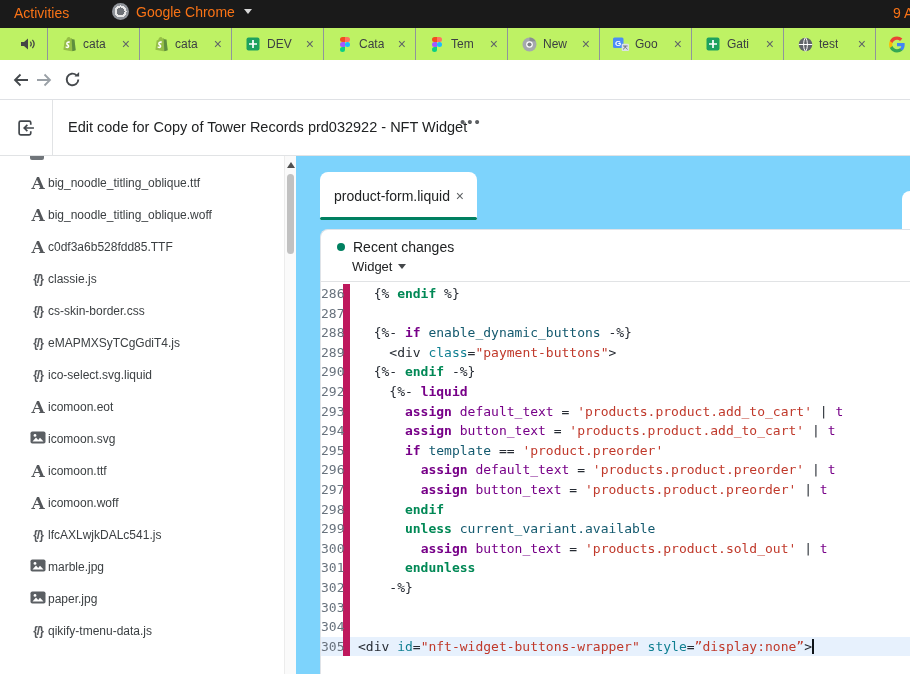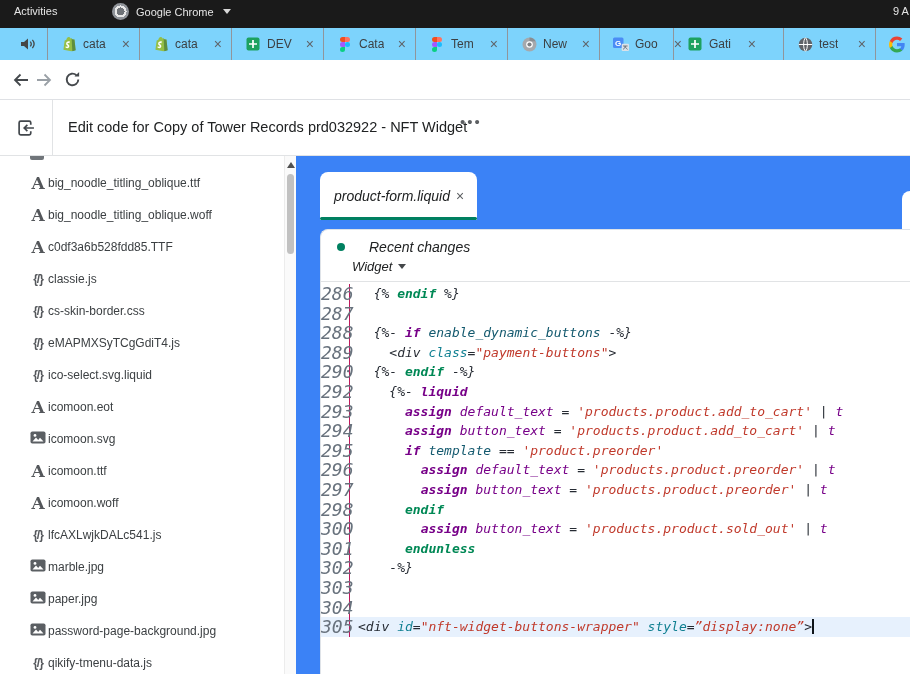--- a/index.html
+++ b/index.html
@@ -1,27 +1,27 @@
 <!DOCTYPE html>
 <html><head>
 <meta charset="utf-8">
 <style>
   * { box-sizing: border-box; margin: 0; padding: 0; }
   html,body { width: 910px; height: 674px; overflow: hidden; font-family: "Liberation Sans", sans-serif; background:#fff; position: relative; }
 
   
-  .sysbar { position:absolute; left:0; top:0; width:910px; height:28px; background:#1a1a1a; color:#e5e5e5; font-size:11px;text-align:right; }
+  .sysbar { position:absolute; left:0; top:0; width:910px; height:28px; background:#1a1a1a; color:#f97316; font-size:14px;text-align:right; }
   .sysbar .activities { position:absolute; left:14px; top:5px; cursor:default; }
   .sysbar .appmenu { position:absolute; left:112px; top:3px; display:flex; align-items:center; gap:7px; }
   .chrome-mini { width:17px; height:17px; border-radius:50%; background:radial-gradient(circle at 50% 50%, #6e7277 0 4px, #e8e8e8 4px 6px, #8f9399 6px); }
   .caret-down { width:0; height:0; border-left:4px solid transparent; border-right:4px solid transparent; border-top:5px solid #d8d8d8; margin-left:2px; }
   .sysbar .clock { position:absolute; left:893px; top:5px; white-space:nowrap; }
 
   
-  .tabstrip { position:absolute; left:0; top:28px; width:910px; height:32px; background:#7dd3fc; }
+  .tabstrip { position:absolute; left:0; top:28px; width:910px; height:32px; background:#bef264; }
   .speaker { position:absolute; left:20px; top:9px; }
   .btab { position:absolute; top:0; height:32px; width:92px; border-left:1px solid #90959b; display:flex; align-items:center; padding-left:13px; gap:6px; cursor:pointer; }
   .btab .fav { width:16px; height:16px; flex:none; display:flex; align-items:center; justify-content:center; }
   .btab .ttl { font-size:12px; color:#3c4043; max-width:32px; overflow:hidden; white-space:nowrap; }
   .btab .cls { margin-left:auto; margin-right:9px; color:#5f6368; font-size:14px; line-height:14px; cursor:pointer; }
 
   
   .toolbar { position:absolute; left:0; top:60px; width:910px; height:40px; background:#fff; border-bottom:1px solid #dfe1e5; }
   .navbtn { position:absolute; top:10px; width:20px; height:20px; cursor:pointer; }
   .omnibox { position:absolute; left:97px; top:66px; width:806px; height:29px; background:#f1f3f4; border-radius:15px; display:flex; align-items:center; padding-left:12px; cursor:text; }
@@ -43,38 +43,38 @@
   .frow { height:32px; display:flex; align-items:center; padding-left:28px; cursor:pointer; }
   .frow .ficon { width:20px; flex:none; text-align:center; color:#54575b; }
   .ficon.font { font-family:"DejaVu Serif", serif; font-weight:700; font-size:17px; line-height:17px; }
   .ficon.code { font-size:12px; font-weight:700; letter-spacing:-1px; }
   .frow .fname { margin-left:0; font-size:12px; color:#3c4043; white-space:nowrap; }
   .sscroll { position:absolute; left:284px; top:156px; width:12px; height:518px; background:#fafafa; border-left:1px solid #ececec; }
   .sscroll .up { position:absolute; left:2px; top:6px; width:0; height:0; border-left:4px solid transparent; border-right:4px solid transparent; border-bottom:6px solid #505050; cursor:pointer; }
   .sscroll .thumb { position:absolute; left:2px; top:18px; width:7px; height:80px; background:#c1c1c1; border-radius:4px; cursor:pointer; }
 
   
-  .main { position:absolute; left:296px; top:156px; width:614px; height:518px; background:#3b82f6;font-style:italic; }
+  .main { position:absolute; left:296px; top:156px; width:614px; height:518px; background:#7dd3fc; }
   .etab { position:absolute; left:24px; top:16px; width:157px; height:48px; background:#fff; border-radius:8px 8px 0 0; display:flex; align-items:center; cursor:pointer; }
   .etab .name { margin-left:14px; font-size:14px; color:#202223; }
   .etab .close { margin-left:auto; margin-right:13px; color:#5c5f62; font-size:14px; cursor:pointer; }
   .etab .underline { position:absolute; left:0; bottom:0; width:100%; height:3px; background:#008060; border-radius:2px; }
   .tabsliver { position:absolute; left:606px; top:35px; width:8px; height:38px; background:#fff; border-radius:8px 0 0 0; }
   .card { position:absolute; left:24px; top:73px; width:590px; height:445px; background:#fff; border:1px solid #dfe3e8; border-right:none; border-bottom:none; border-radius:8px 0 0 0; overflow:hidden; }
   .rchead { height:52px; border-bottom:1px solid #e1e3e5; padding:9px 16px 0 16px; }
-  .rchead .l1 { display:flex; align-items:center; gap:24px; font-size:14px; color:#202223; }
+  .rchead .l1 { display:flex; align-items:center; gap:8px; font-size:14px; color:#202223; }
   .gdot { width:8px; height:8px; border-radius:50%; background:#008060; flex:none; }
   .rchead .l2 { margin:4px 0 0 15px; font-size:13px; color:#202223; display:inline-flex; align-items:center; gap:6px; cursor:pointer; }
   .tri { width:0; height:0; border-left:4px solid transparent; border-right:4px solid transparent; border-top:5px solid #44474a; }
 
   .codearea { padding-top:2px; cursor:text; }
   .crow { display:flex; height:19.6px; }
   .crow.active { background:#e7f1fd; }
-  .lnum { width:29px; flex:none; text-align:right; padding-right:7px; border-right:1px solid #be185d;
-          font-family:"DejaVu Sans Mono", monospace; font-size:18px; line-height:19.6px; color:#68727d; }
+  .lnum { width:29px; flex:none; text-align:right; padding-right:7px; border-right:7px solid #be185d;
+          font-family:"DejaVu Sans Mono", monospace; font-size:13px; line-height:19.6px; color:#68727d; }
   .ctext { margin-left:8px; font-family:"DejaVu Sans Mono", monospace; font-size:13px; line-height:19.6px; white-space:pre; color:#262b33; }
   .tok-p   { color:#262b33; }
   .tok-kw  { color:#770088; font-weight:bold; }
   .tok-gk  { color:#008855; font-weight:bold; }
   .tok-def { color:#770088; }
   .tok-var { color:#13596e; }
   .tok-str { color:#c0392b; }
   .tok-attr{ color:#0f7f91; }
   .caret { display:inline-block; width:2px; height:15px; background:#0f1419; vertical-align:-3px; }
 </style>
@@ -173,21 +173,21 @@
         <svg width="16" height="15" viewBox="0 0 16 15">
           <rect x="0" y="0.5" width="10.5" height="10.5" rx="1.5" fill="#4b8cf5"></rect>
           <text x="5.2" y="8.6" font-size="8" font-weight="bold" fill="#fff" text-anchor="middle">G</text>
           <rect x="8.7" y="6.8" width="7.3" height="7.3" rx="1" fill="#dbe1e8"></rect>
           <path d="M10 9h4.6M12.3 9c-.3 1.6-1.3 2.9-2.3 3.5M12 9c.4 1.5 1.4 2.8 2.6 3.4" stroke="#697076" stroke-width="0.9" fill="none"></path>
         </svg>
       </span>
       <span class="ttl">Goo</span>
       <span class="cls">×</span>
     </div>
-    <div class="btab" style="left: 673px;">
+    <div class="btab" style="left: 691px;">
       <span class="fav">
         <svg width="14" height="14" viewBox="0 0 14 14">
           <rect x="0.5" y="0.5" width="13" height="13" rx="2" fill="#1da15f"></rect>
           <path d="M7 3v8M3 7h8" stroke="#fff" stroke-width="1.7"></path>
         </svg>
       </span>
       <span class="ttl">Gati</span>
       <span class="cls">×</span>
     </div>
     <div class="btab" style="left: 783px;">
@@ -315,28 +315,20 @@
           </svg></span>
         <span class="fname">marble.jpg</span>
       </div>
       <div class="frow">
         <span class="ficon image"><svg width="16" height="13" viewBox="0 0 16 13">
             <rect x="0.5" y="0.5" width="15" height="12" rx="1.8" fill="#5b5f63"></rect>
             <circle cx="5" cy="4.4" r="1.4" fill="#fff"></circle>
             <path d="M2.5 10.5 6 6.4l2.2 2.5 1.8-2.2 3.5 3.8z" fill="#fff"></path>
           </svg></span>
         <span class="fname">paper.jpg</span>
-      </div>
-      <div class="frow">
-        <span class="ficon image"><svg width="16" height="13" viewBox="0 0 16 13">
-            <rect x="0.5" y="0.5" width="15" height="12" rx="1.8" fill="#5b5f63"></rect>
-            <circle cx="5" cy="4.4" r="1.4" fill="#fff"></circle>
-            <path d="M2.5 10.5 6 6.4l2.2 2.5 1.8-2.2 3.5 3.8z" fill="#fff"></path>
-          </svg></span>
-        <span class="fname">password-page-background.jpg</span>
       </div>
       <div class="frow">
         <span class="ficon code">{/}</span>
         <span class="fname">qikify-tmenu-data.js</span>
       </div>
     </div>
 </div>
 <div class="sscroll">
   <span class="up"></span>
   <span class="thumb"></span>
@@ -403,20 +395,24 @@
         </div>
         <div class="crow">
           <span class="lnum">297</span>
           <pre class="ctext"><span class="tok-p">        </span><span class="tok-kw">assign</span><span class="tok-p"> </span><span class="tok-def">button_text</span><span class="tok-p"> = </span><span class="tok-str">'products.product.preorder'</span><span class="tok-p"> | </span><span class="tok-def">t</span></pre>
         </div>
         <div class="crow">
           <span class="lnum">298</span>
           <pre class="ctext"><span class="tok-p">      </span><span class="tok-gk">endif</span></pre>
         </div>
         <div class="crow">
+          <span class="lnum">299</span>
+          <pre class="ctext"><span class="tok-p">      </span><span class="tok-gk">unless</span><span class="tok-p"> </span><span class="tok-var">current_variant.available</span></pre>
+        </div>
+        <div class="crow">
           <span class="lnum">300</span>
           <pre class="ctext"><span class="tok-p">        </span><span class="tok-kw">assign</span><span class="tok-p"> </span><span class="tok-def">button_text</span><span class="tok-p"> = </span><span class="tok-str">'products.product.sold_out'</span><span class="tok-p"> | </span><span class="tok-def">t</span></pre>
         </div>
         <div class="crow">
           <span class="lnum">301</span>
           <pre class="ctext"><span class="tok-p">      </span><span class="tok-gk">endunless</span></pre>
         </div>
         <div class="crow">
           <span class="lnum">302</span>
           <pre class="ctext"><span class="tok-p">    -%}</span></pre>

